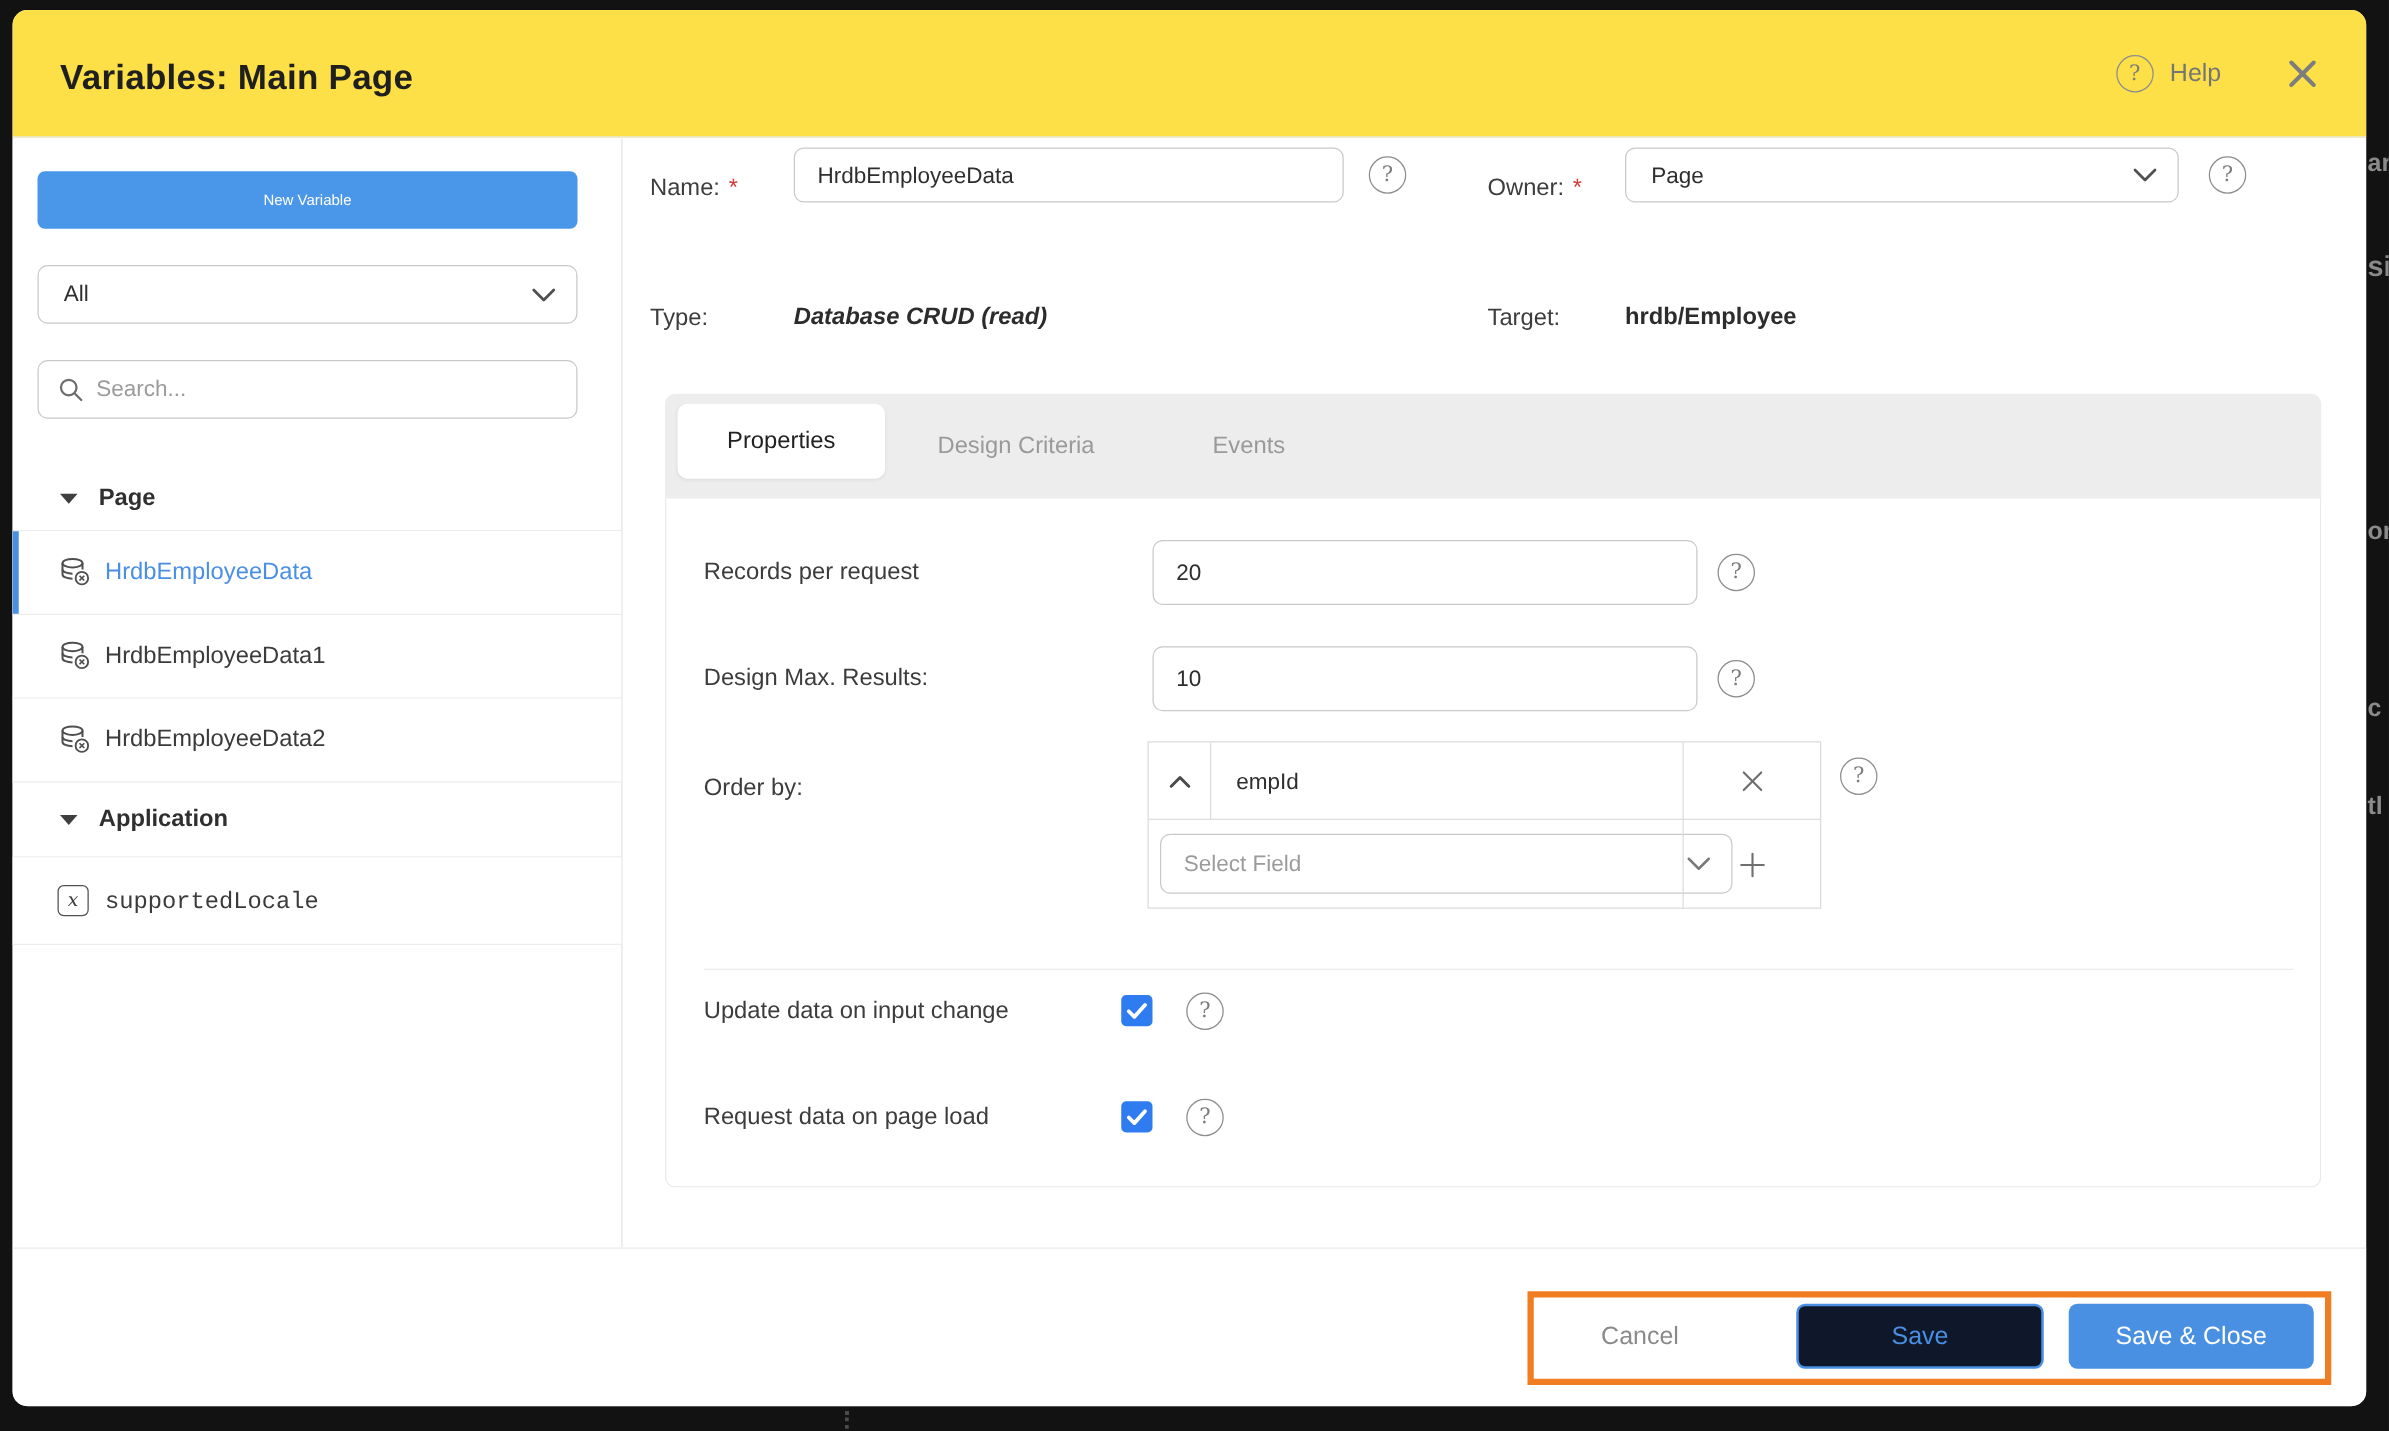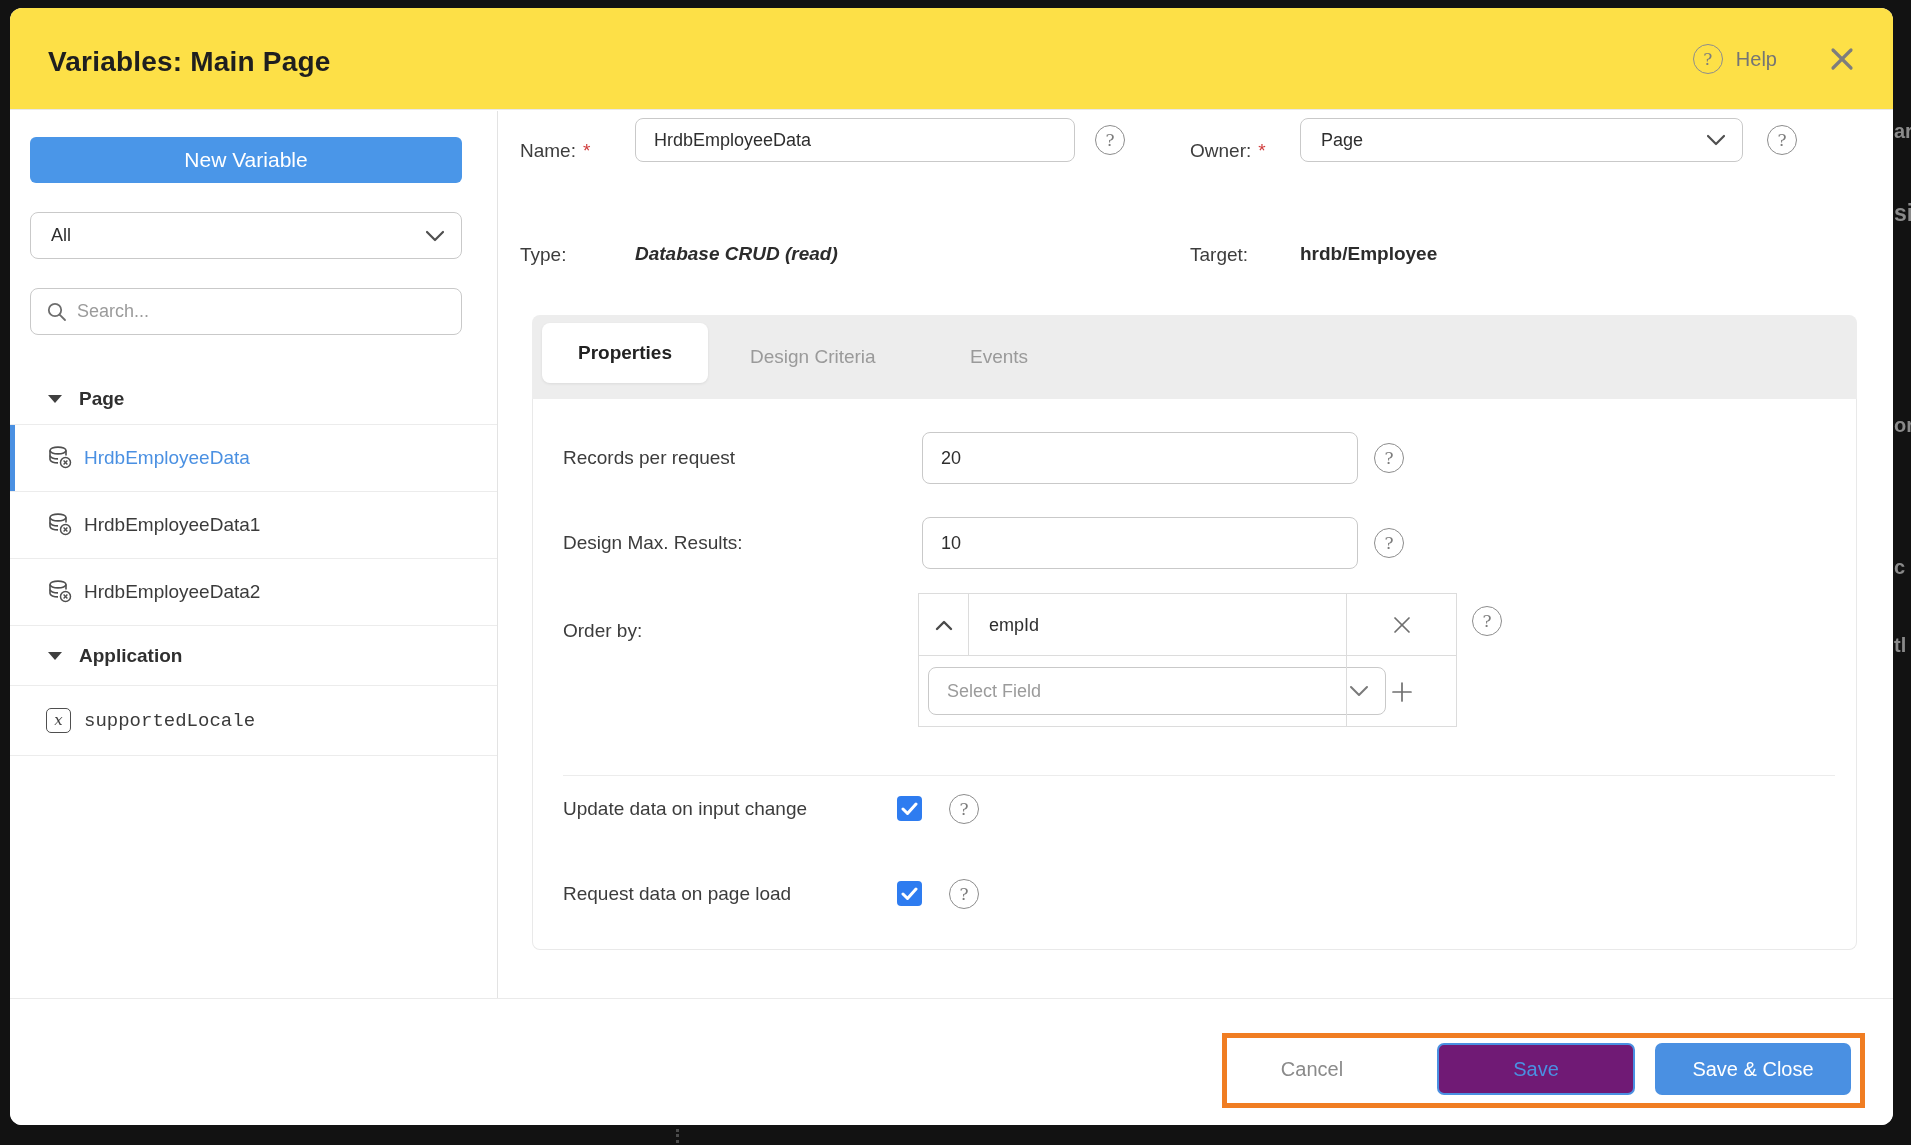--- a/index.html
+++ b/index.html
@@ -17,21 +17,21 @@
   .m-header { position:absolute; left:0; top:0; width:100%; height:102px; border-bottom:1px solid #e8e8e8; background:#fde047; }
   .m-title { position:absolute; left:38px; top:38px; font-size:28px; font-weight:700; color:#1f1f1f; letter-spacing:.2px; }
   .header-actions { position:absolute; right:38px; top:36px; display:flex; align-items:center; }
   .qmark { display:inline-block; width:30px; height:30px; border:1.7px solid #8d8d8d; border-radius:50%; position:relative; }
   .qmark::after { content:"?"; position:absolute; left:0; right:0; top:50%; transform:translateY(-52%); text-align:center; font-size:17px; color:#7d7d7d; font-family:"DejaVu Serif",serif; }
   .help-label { font-size:20px; color:#757575; margin-left:13px; }
   .close-x { margin-left:52px; width:26px; height:26px; cursor:pointer; }
 
   
   .sidebar { position:absolute; left:0; top:103px; width:488px; height:887px; border-right:1px solid #e3e3e3; background:#fff; }
-  .new-var-btn { position:absolute; left:20px; top:26px; width:432px; height:46px; background:#4a96e8; color:#fff; font-size:21px; text-align:center; line-height:46px; border-radius:6px; cursor:pointer; }
+  .new-var-btn { position:absolute; left:20px; top:26px; width:432px; height:46px; background:#4a96e8; color:#fff; font-size:12px; text-align:center; line-height:46px; border-radius:6px; cursor:pointer; }
   .all-select { position:absolute; left:20px; top:101px; width:432px; height:47px; border:1px solid #c9c9c9; border-radius:8px; font-size:18px; color:#2e2e2e; line-height:45px; padding-left:20px; background:#fff; cursor:pointer; }
   .select-chev { position:absolute; right:16px; top:50%; transform:translateY(-50%); }
   .search-box { position:absolute; left:20px; top:177px; width:432px; height:47px; border:1px solid #c9c9c9; border-radius:8px; background:#fff; }
   .search-box svg { position:absolute; left:15px; top:12px; }
   .search-input { position:absolute; left:46px; top:1px; width:378px; height:43px; border:none; outline:none; font-size:18px; color:#333; font-family:inherit; }
   .search-input::placeholder { color:#9b9b9b; }
   .side-section { position:absolute; left:0; width:100%; border-bottom:1px solid #ececec; display:flex; align-items:center; }
   .tri-down { width:0; height:0; border-left:7px solid transparent; border-right:7px solid transparent; border-top:8px solid #3f3f3f; margin-left:38px; }
   .side-section-label { font-size:19px; font-weight:700; color:#2f2f2f; margin-left:17px; }
   .side-item { position:absolute; left:0; width:100%; height:67px; border-bottom:1px solid #ececec; display:flex; align-items:center; cursor:pointer; background:#fff; }
@@ -47,21 +47,21 @@
   .flabel { font-size:19px; color:#3d3d3d; }
   .req-star { color:#d03c3c; font-size:19px; margin-left:7px; }
   .text-input { position:absolute; height:44px; border:1px solid #c9c9c9; border-radius:8px; font-size:18px; color:#2e2e2e; padding:0 18px; outline:none; background:#fff; font-family:inherit; }
   .fake-select { position:absolute; height:44px; border:1px solid #c9c9c9; border-radius:8px; font-size:18px; color:#2e2e2e; line-height:42px; padding-left:20px; background:#fff; cursor:pointer; }
   .static-row { position:absolute; display:flex; }
   .bold-val { font-size:19px; font-weight:700; color:#2c2c2c; }
 
   
   .tabpanel { position:absolute; left:522px; top:307px; width:1325px; height:635px; }
   .tab-strip { position:absolute; left:0; top:0; width:100%; height:84px; background:#ededed; border-radius:8px 8px 0 0; }
-  .tab-active { position:absolute; left:10px; top:8px; width:166px; height:60px; background:#fff; border-radius:8px; box-shadow:0 1px 3px rgba(0,0,0,.08); font-size:19px; color:#222; display:flex; align-items:center; justify-content:center; cursor:pointer;font-weight:bold; }
+  .tab-active { position:absolute; left:10px; top:8px; width:166px; height:60px; background:#fff; border-radius:8px; box-shadow:0 1px 3px rgba(0,0,0,.08); font-size:19px; color:#222; display:flex; align-items:center; justify-content:center; cursor:pointer; }
   .tab-inactive { position:absolute; top:0; height:84px; display:flex; align-items:center; font-size:19px; color:#9a9a9a; cursor:pointer; }
   .tab-content { position:absolute; left:0; top:84px; width:100%; height:551px; background:#fff; border:1px solid #e9e9e9; border-top:none; border-radius:0 0 8px 8px; }
 
   .prop-label { position:absolute; left:30px; font-size:19px; color:#3c3c3c; }
   .prop-input { position:absolute; left:389px; width:436px; height:52px; border:1px solid #c9c9c9; border-radius:8px; font-size:18px; color:#2e2e2e; padding:0 18px; outline:none; background:#fff; font-family:inherit; }
 
   
   .ob-grid { position:absolute; left:385px; top:194px; width:539px; height:134px; border:1px solid #dcdcdc; background:#fff; }
   .ob-rowA { position:absolute; left:0; top:0; width:100%; height:62px; border-bottom:1px solid #dcdcdc; }
   .ob-chev-cell { position:absolute; left:0; top:0; width:50px; height:62px; border-right:1px solid #dcdcdc; display:flex; align-items:center; justify-content:center; cursor:pointer; }
@@ -73,21 +73,21 @@
 
   .content-divider { position:absolute; left:30px; right:21px; top:376px; border-top:1px solid #ececec; }
   .checkbox { position:absolute; width:25px; height:25px; background:#2e7cf0; border-radius:4px; display:flex; align-items:center; justify-content:center; cursor:pointer; }
 
   .q-abs { position:absolute; }
 
   
   .m-footer { position:absolute; left:0; top:990px; width:100%; height:127px; border-top:1px solid #eaeaea; background:#fff; }
   .annotation-box { position:absolute; left:1212px; top:34px; width:643px; height:75px; border:5px solid #f07d22; }
   .btn-cancel { position:absolute; left:1252px; top:48px; width:100px; height:44px; line-height:44px; text-align:center; font-size:20px; color:#8a8a8a; cursor:pointer; background:#fff; border:none; font-family:inherit; }
-  .btn-save { position:absolute; left:1427px; top:44px; width:198px; height:52px; background:#701a75; border:2px solid #4a90e2; border-radius:7px; color:#4a90e2; font-size:20px; cursor:pointer; font-family:inherit; }
+  .btn-save { position:absolute; left:1427px; top:44px; width:198px; height:52px; background:#0f172a; border:2px solid #4a90e2; border-radius:7px; color:#4a90e2; font-size:20px; cursor:pointer; font-family:inherit; }
   .btn-save-close { position:absolute; left:1645px; top:44px; width:196px; height:52px; background:#4a90e2; border:none; border-radius:7px; color:#fff; font-size:20px; cursor:pointer; font-family:inherit; }
 </style>
 </head>
 <body>
 
 <div class="stage">
 
   <div class="bg-frag" style="top:120px;">ar</div>
   <div class="bg-frag" style="top:200px;font-size:23px;">sil</div>
   <div class="bg-frag" style="top:414px;">or</div>

